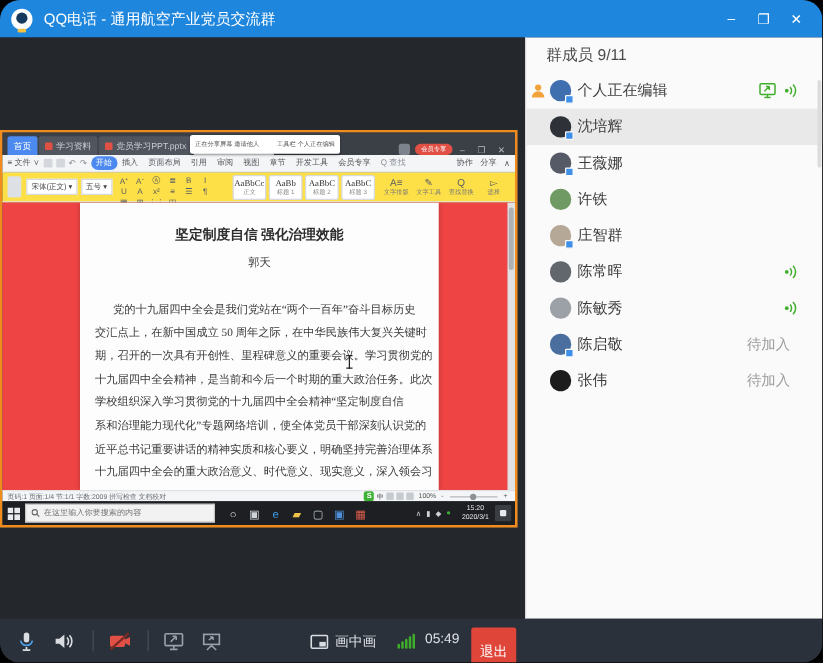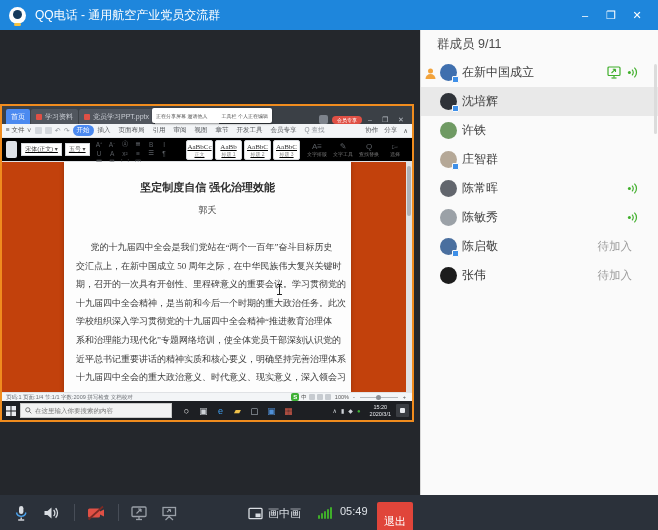--- a/index.html
+++ b/index.html
@@ -1,18 +1,18 @@
 <!DOCTYPE html>
 <html><head>
 <meta charset="utf-8">
 <style>
   * { margin:0; padding:0; box-sizing:border-box; }
   html,body { width:658px; height:530px; background:#000; }
   body { font-family:"Liberation Sans", sans-serif; overflow:hidden; }
-  .app { position:relative; width:658px; height:530px; background:#24272c; overflow:hidden; }
+  .app { position:relative; width:658px; height:530px; background:#24272c; overflow:hidden;border-radius:16px; }
 
   
   .titlebar { position:absolute; left:0; top:0; width:658px; height:30px; background:#1e86dc; display:flex; align-items:center; }
   .qq-logo { width:17px; height:17px; margin-left:9px; border-radius:50%; background:#fdfdfd; position:relative; }
   .qq-logo::after { content:""; position:absolute; left:4px; top:3px; width:9px; height:9px; border-radius:50%; background:#14395c; }
   .qq-logo::before { content:""; position:absolute; left:5px; bottom:-2px; width:7px; height:3px; background:#f5c242; border-radius:2px; }
   .tb-title { color:#fff; font-size:12px; margin-left:9px; }
   .tb-ctrls { margin-left:auto; display:flex; align-items:center; margin-right:8px; }
   .tb-btn { color:#fff; font-size:11px; width:26px; height:22px; display:flex; align-items:center; justify-content:center; cursor:default; }
 
@@ -43,34 +43,34 @@
   .mfile { font-size:6.5px; color:#555; margin-right:3px; white-space:nowrap; }
   .mico { width:7px; height:7px; background:#d4d8dd; border-radius:1px; margin-right:3px; }
   .mundo { font-size:7px; color:#8a8f96; margin-right:3px; }
   .mtab { font-size:6.5px; color:#55585c; padding:1px 4px; white-space:nowrap; }
   .mtab.active { background:#4c8af0; color:#fff; border-radius:7px; }
   .msearch { font-size:6.5px; color:#8a8f96; margin-left:4px; white-space:nowrap; }
   .mright { margin-left:auto; display:flex; align-items:center; }
   .mright span { font-size:6.5px; color:#55585c; margin-left:6px; white-space:nowrap; }
 
   
-  .wps-toolbar { height:24px; background:#000000; border-bottom:1px solid #dfe1e4; display:flex; align-items:center; padding:0 4px;text-decoration:underline; }
+  .wps-toolbar { height:24px; background:#fde047; border-bottom:1px solid #dfe1e4; display:flex; align-items:center; padding:0 4px; }
   .paste-block { width:13px; height:17px; background:#dde1e6; border-radius:2px; margin-right:4px; }
   .fbox { background:#fff; border:1px solid #d6d9dd; font-size:6px; color:#444; padding:1px 3px; margin-right:3px; white-space:nowrap; }
   .chipgrid { display:flex; flex-wrap:wrap; width:104px; height:20px; align-content:space-between; margin-right:4px; }
   .chip { font-size:6.5px; color:#5a5e63; width:13px; height:9px; display:flex; align-items:center; justify-content:center; }
   .stylebox { width:27px; height:20px; background:#fff; border:1px solid #d6d9dd; border-radius:2px; margin-right:2px; display:flex; flex-direction:column; align-items:center; justify-content:center; }
   .stylebox .ss { font-family:"Liberation Serif", serif; font-size:7px; color:#333; line-height:8px; }
   .stylebox .sl { font-size:5px; color:#888; line-height:6px; }
   .rtool { display:flex; flex-direction:column; align-items:center; justify-content:center; width:26px; }
   .rtool .ri { font-size:8px; color:#5a5e63; line-height:9px; }
   .rtool .rl { font-size:5px; color:#777; line-height:6px; white-space:nowrap; }
 
   
-  .wps-canvas { position:relative; height:230px; background:#c2410c; overflow:hidden; }
+  .wps-canvas { position:relative; height:230px; background:#ef4444; overflow:hidden; }
   .doc-page { position:absolute; left:62px; top:0; width:287px; height:230px; background:#fdfdfd; box-shadow:0 0 4px rgba(0,0,0,.25); }
   .doc-title { position:absolute; top:18px; left:0; width:100%; text-align:center; font-family:"Liberation Serif", serif; font-weight:bold; font-size:11px; color:#2d2d2d; }
   .doc-author { position:absolute; top:42px; left:0; width:100%; text-align:center; font-family:Liberation Sans, sans-serif; font-size:9px; color:#3a3a3a; }
   .doc-body { position:absolute; top:76px; left:12px; right:10px; }
   .doc-line { font-family:"Liberation Serif", serif; font-size:9px; color:#3a3a3a; line-height:18.6px; white-space:nowrap; }
   .doc-line.indent { text-indent:1.6em; }
   .text-cursor { position:absolute; left:215px; top:122px; width:1px; height:11px; background:#222; }
   .text-cursor::before, .text-cursor::after { content:""; position:absolute; left:-2px; width:5px; height:1px; background:#222; }
   .text-cursor::after { bottom:0; }
   .doc-scroll { position:absolute; right:0; top:0; width:6px; height:100%; background:#dfe1e3; }
@@ -258,21 +258,21 @@
 
       <div class="wps-canvas">
         <div class="doc-page">
           <div class="doc-title">坚定制度自信 强化治理效能</div>
           <div class="doc-author">郭夭</div>
           <div class="doc-body">
               <div class="doc-line indent">党的十九届四中全会是我们党站在“两个一百年”奋斗目标历史</div>
               <div class="doc-line">交汇点上，在新中国成立 50 周年之际，在中华民族伟大复兴关键时</div>
               <div class="doc-line">期，召开的一次具有开创性、里程碑意义的重要会议。学习贯彻党的</div>
               <div class="doc-line">十九届四中全会精神，是当前和今后一个时期的重大政治任务。此次</div>
-              <div class="doc-line">学校组织深入学习贯彻党的十九届四中全会精神“推进教育治理体</div>
+              <div class="doc-line">学校组织深入学习贯彻党的十九届四中全会精神“坚定制度自信</div>
               <div class="doc-line">系和治理能力现代化”专题网络培训，使全体党员干部深刻认识党的</div>
               <div class="doc-line">近平总书记重要讲话的精神实质和核心要义，明确坚持完善治理体系</div>
               <div class="doc-line">十九届四中全会的重大政治意义、时代意义、现实意义，深入领会习</div>
             </div>
           <div class="text-cursor"></div>
         </div>
         <div class="doc-scroll">
             <div class="doc-thumb"></div>
           </div>
       </div>
@@ -343,21 +343,21 @@
   <div class="member-row">
     <span class="host-ic" style="display: block;">
       <svg width="13" height="13" viewBox="0 0 13 13">
               <circle cx="6.5" cy="4" r="2.5" fill="#f2a33c"></circle>
               <path d="M1.5 12 a5 5 0 0 1 10 0 z" fill="#f2a33c"></path>
             </svg>
     </span>
     <span class="avatar" style="background: rgb(63, 111, 174);">
             <span class="dev-badge" style="display: block;"></span>
           </span>
-    <span class="mname">在新中国成立</span>
+    <span class="mname">个人正在编辑</span>
     <span class="mstatus">
       <span class="share-ic" style="display: inline-flex;">
         <svg width="15" height="13" viewBox="0 0 15 13">
                 <rect x="1" y="1" width="12" height="8.5" rx="1" fill="none" stroke="#3fae2a" stroke-width="1.2"></rect>
                 <path d="M4.5 7 L8.5 3.2 M8.5 3.2 h-2.7 M8.5 3.2 v2.7" fill="none" stroke="#3fae2a" stroke-width="1.1"></path>
                 <line x1="4.5" y1="12" x2="9.5" y2="12" stroke="#3fae2a" stroke-width="1.2"></line>
                 <line x1="7" y1="9.5" x2="7" y2="11.6" stroke="#3fae2a" stroke-width="1.2"></line>
               </svg>
       </span>
       <span class="voice-ic" style="display: inline-flex;">
@@ -378,20 +378,32 @@
             <span class="dev-badge" style="display: block;"></span>
           </span>
     <span class="mname">沈培辉</span>
     <span class="mstatus">
       
       
       
     </span>
   </div>
 
+  <div class="member-row">
+
+    <span class="avatar" style="background: rgb(85, 90, 102);">
+            <span class="dev-badge" style="display: block;"></span>
+          </span>
+    <span class="mname">王薇娜</span>
+    <span class="mstatus">
+      
+      
+      
+    </span>
+  </div>
 
 
   <div class="member-row">
 
     <span class="avatar" style="background: rgb(111, 154, 99);"></span>
     <span class="mname">许铁</span>
     <span class="mstatus">
       
       
       

